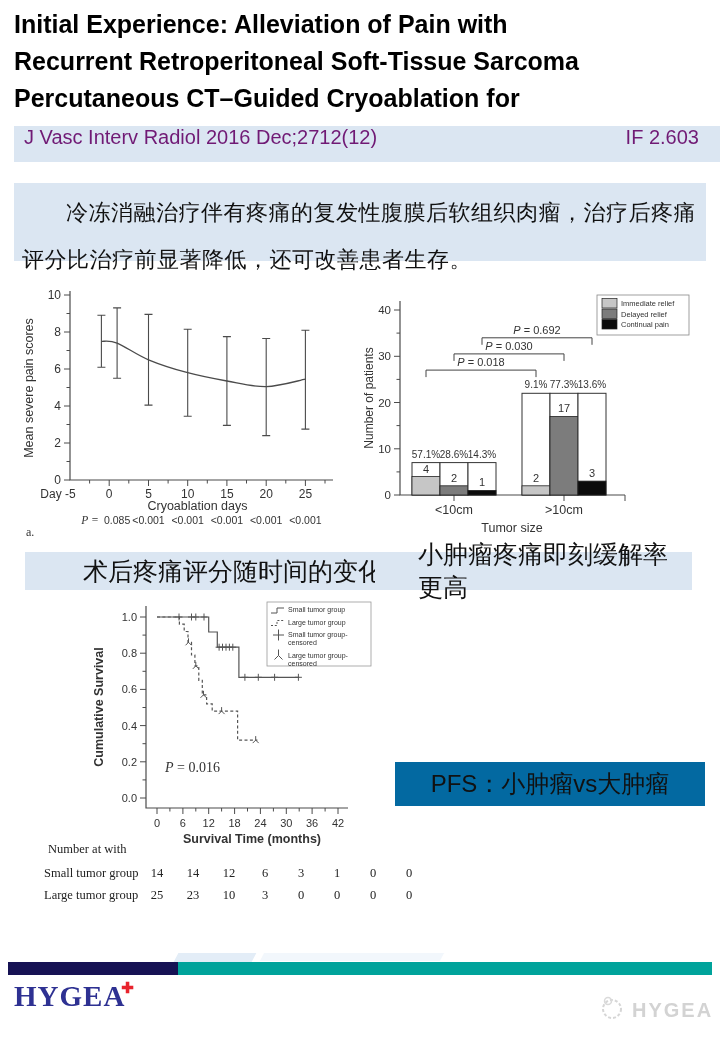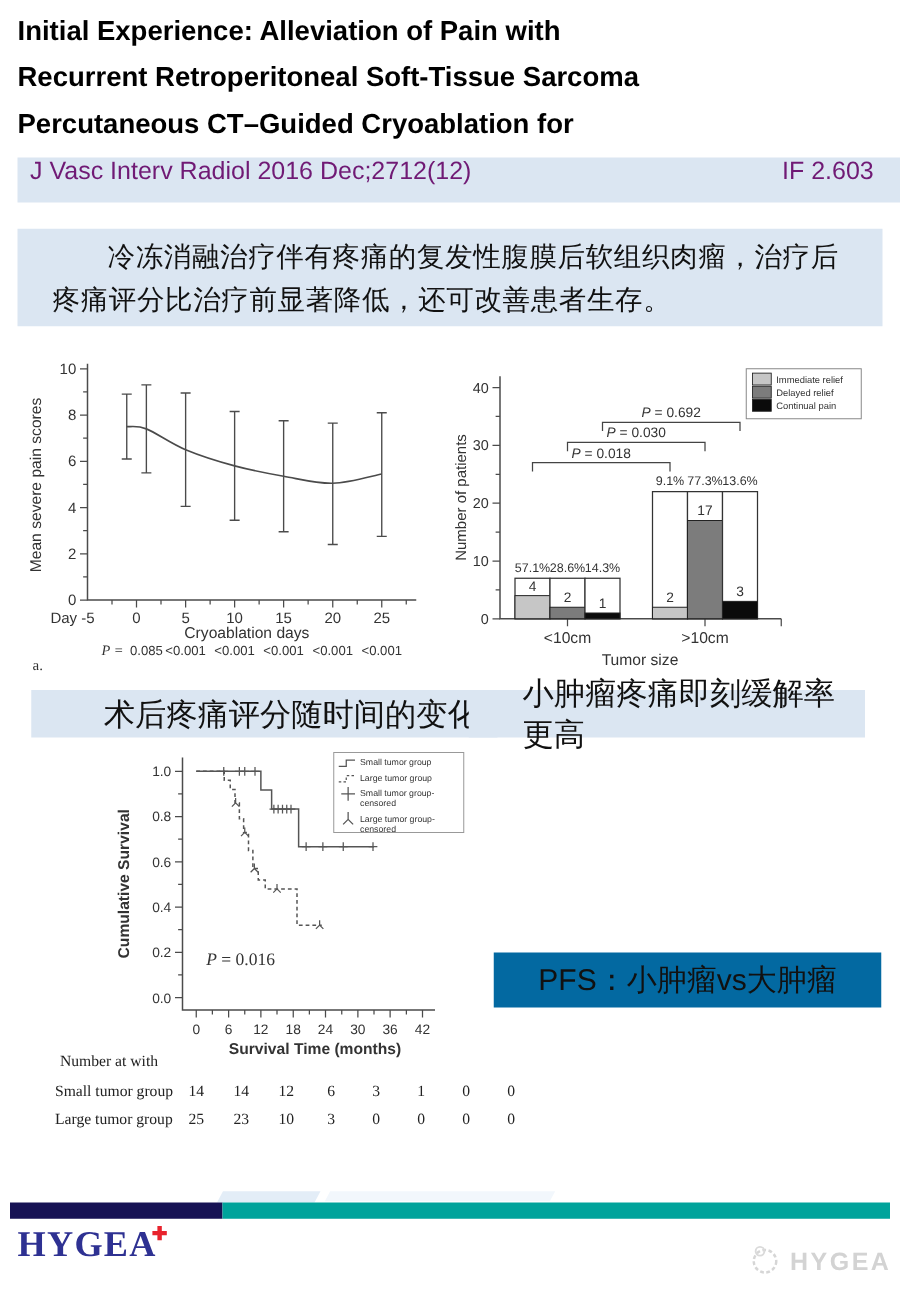--- a/index.html
+++ b/index.html
@@ -1,24 +1,24 @@
 <!DOCTYPE html>
 <html><head>
 <meta charset="utf-8">
 <style>
   html,body{margin:0;padding:0;}
   body{width:720px;height:1040px;position:relative;background:#ffffff;overflow:hidden;
        font-family:"Liberation Sans",sans-serif;color:#000;}
   .abs{position:absolute;}
-  .title{left:14px;top:6px;width:694px;font-size:22px;font-weight:bold;line-height:37px;color:#000;}
+  .title{left:14px;top:6px;width:694px;font-size:25px;font-weight:bold;line-height:37px;color:#000;}
   .journal-bar{left:14px;top:126px;width:711px;height:36px;background:#dbe6f2;
        display:flex;justify-content:space-between;
        padding:0 26px 0 10px;box-sizing:border-box;font-size:20px;color:#701a75;}
   .summary{left:14px;top:183px;width:692px;height:78px;background:#dbe6f2;
-       box-sizing:border-box;padding:6px 28px;font-size:22px;line-height:34px;
+       box-sizing:border-box;padding:6px 8px;font-size:22px;line-height:47px;
        text-indent:2em;color:#111;letter-spacing:.5px;}
   .chartbox{background:#fff;}
   .cap{background:#dbe6f2;display:flex;align-items:center;justify-content:center;
        font-size:25px;color:#111;padding-left:43px;}
   .cap1{left:25px;top:552px;width:330px;height:38px;}
   .cap2{left:375px;top:552px;width:274px;height:38px;}
   .pfs{left:395px;top:738px;width:310px;height:44px;background:#0369a1;
        display:flex;align-items:center;justify-content:center;font-size:24px;color:#111;margin-top:24px;}
   
   .nar{left:30px;top:842px;width:410px;height:64px;font-family:"Liberation Serif",serif;

